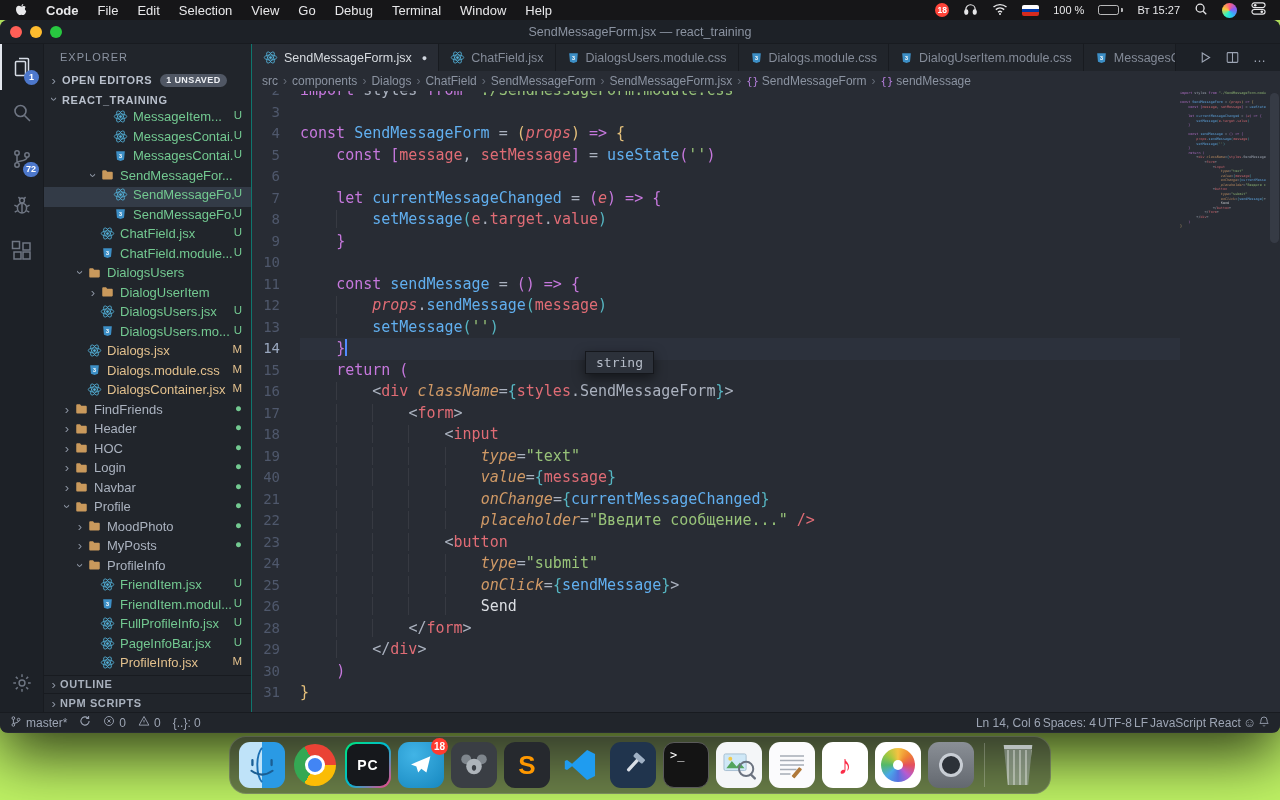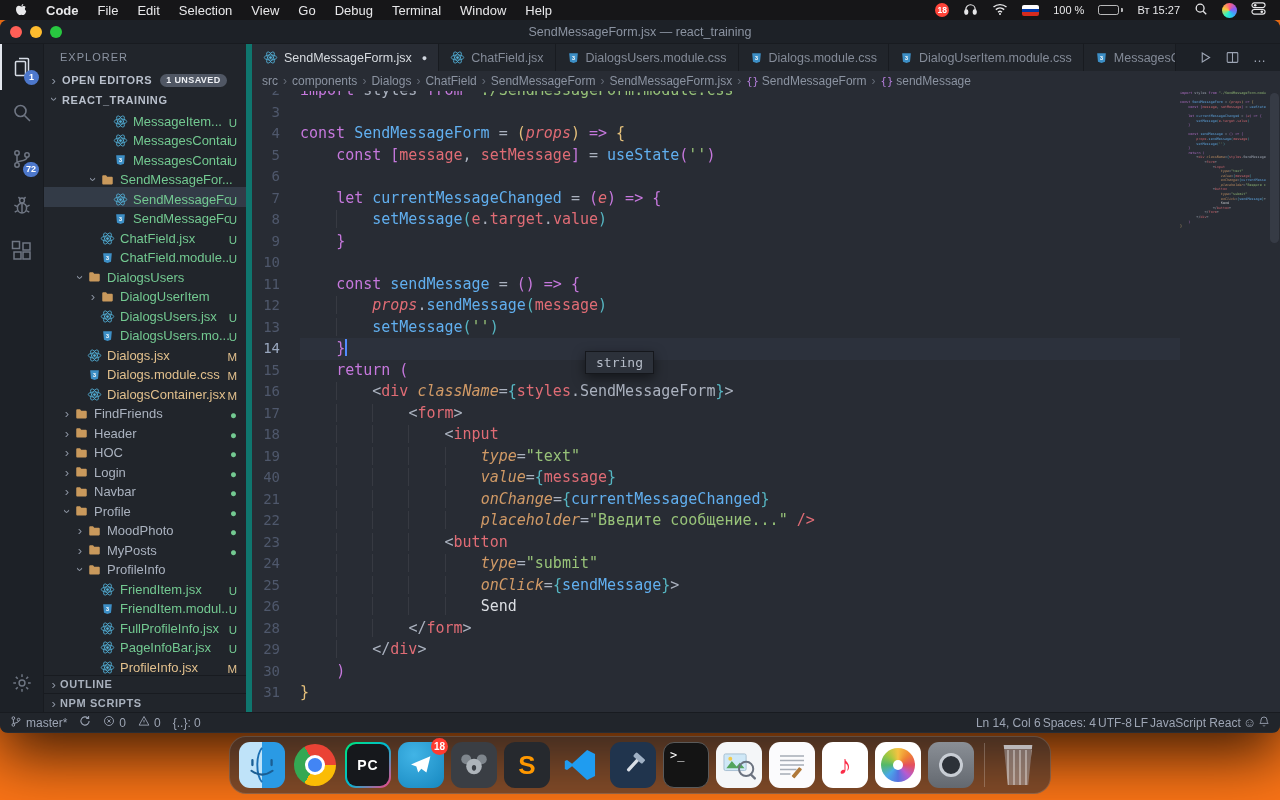--- a/index.html
+++ b/index.html
@@ -1,17 +1,17 @@
 <!DOCTYPE html>
 <html><head>
 <meta charset="utf-8">
 <style>
   * { margin:0; padding:0; box-sizing:border-box; }
   html,body { width:1280px; height:800px; overflow:hidden; background:#000; font-family:"Liberation Sans","DejaVu Sans",sans-serif; }
-  .desktop { position:relative; width:1280px; height:800px; background:#f97316; }
+  .desktop { position:relative; width:1280px; height:800px; background:#bef264; }
 
   
   .menubar { position:absolute; top:0; left:0; width:1280px; height:20px; background:#161618; display:flex; align-items:center; padding:0 14px; color:#e8e8ea; font-size:13px; z-index:50; }
   .mb-apple { display:flex; align-items:center; margin-right:4px; }
   .mb-menus { display:flex; align-items:center; gap:19px; margin-left:14px; }
   .mb-item { cursor:default; }
   .mb-item.bold { font-weight:bold; }
   .mb-right { margin-left:auto; display:flex; align-items:center; gap:14px; }
   .mb-badge { width:14px; height:14px; border-radius:50%; background:#ff453a; color:#fff; font-size:8.5px; font-weight:bold; display:flex; align-items:center; justify-content:center; }
   .mb-flag { width:17px; height:11px; border-radius:2px; overflow:hidden; display:block;
@@ -34,30 +34,30 @@
 
   
   .activitybar { width:44px; background:#1d2127; border-right:1px solid #181b20; display:flex; flex-direction:column; align-items:center; }
   .ab-top { display:flex; flex-direction:column; width:100%; }
   .ab-item { position:relative; width:100%; height:46px; display:flex; align-items:center; justify-content:center; color:#6f7683; }
   .ab-item.active { color:#d7dde6; box-shadow:inset 2px 0 0 #e3e7ee; }
   .ab-badge { position:absolute; right:4px; bottom:5px; min-width:15px; height:15px; border-radius:8px; background:#4d78cc; color:#fff; font-size:9px; line-height:15px; text-align:center; padding:0 3px; font-weight:bold; }
   .ab-bottom { margin-top:auto; margin-bottom:6px; }
 
   
-  .sidebar { width:208px; background:#21252b; border-right:6px solid #0f766e; display:flex; flex-direction:column; overflow:hidden; color:#a6adba; }
+  .sidebar { width:208px; background:#21252b; border-right:1px solid #0f766e; display:flex; flex-direction:column; overflow:hidden; color:#a6adba; }
   .sb-title { height:26px; line-height:26px; padding-left:16px; font-size:11px; letter-spacing:1px; color:#8b93a1; }
   .sb-row { height:22px; display:flex; align-items:center; font-size:11px; font-weight:bold; color:#b9c0cc; letter-spacing:.6px; padding-left:4px; }
   .sb-row .chev { margin-right:2px; }
   .sb-badge { margin-left:8px; background:#505764; color:#eef0f4; font-size:9px; font-weight:bold; border-radius:8px; padding:1.5px 6px; letter-spacing:.4px; }
   .sb-ws { height:20px; }
   .chev { display:inline-block; width:12px; text-align:center; color:#8b93a1; font-size:13px; font-weight:normal; flex:none; }
   .chev.down { transform:rotate(90deg); }
   .tree { flex:none; }
-  .trow { height:19.5px; display:flex; align-items:flex-end; font-size:13px; cursor:default; }
+  .trow { height:19.5px; display:flex; align-items:flex-start; font-size:13px; cursor:default; }
   .trow.sel { background:#333b47; }
   .ficon { width:16px; height:15px; margin-right:5px; flex:none; display:flex; align-items:center; justify-content:center; }
   .flabel { white-space:nowrap; overflow:hidden; color:#aab2bf; }
   .flabel.gu { color:#73c991; } .flabel.gm { color:#e2c08d; }
   .gright { margin-left:auto; padding-right:9px; font-size:11.5px; }
   .gright.gu { color:#73c991; } .gright.gm { color:#e2c08d; }
   .sb-section { height:20px; display:flex; align-items:center; border-top:1px solid #181b20; font-size:11px; font-weight:bold; color:#a9b1bd; letter-spacing:.6px; padding-left:4px; }
 
   
   .editor-col { flex:1; display:flex; flex-direction:column; min-width:0; }

